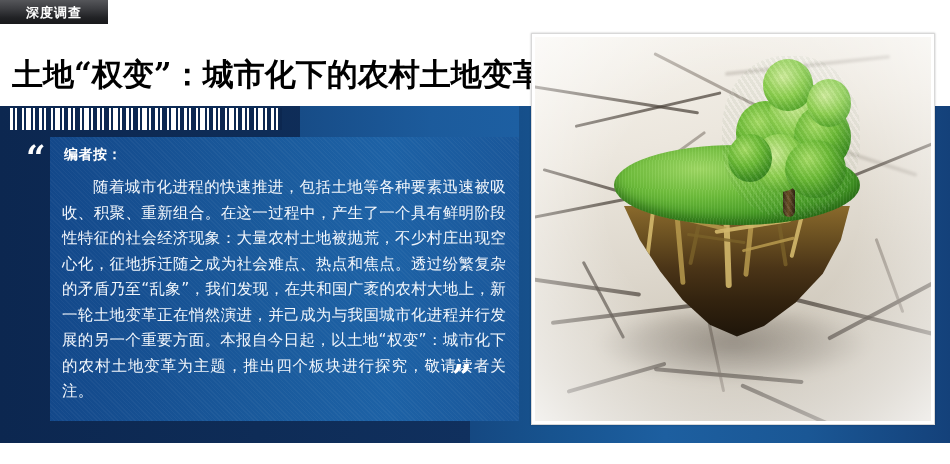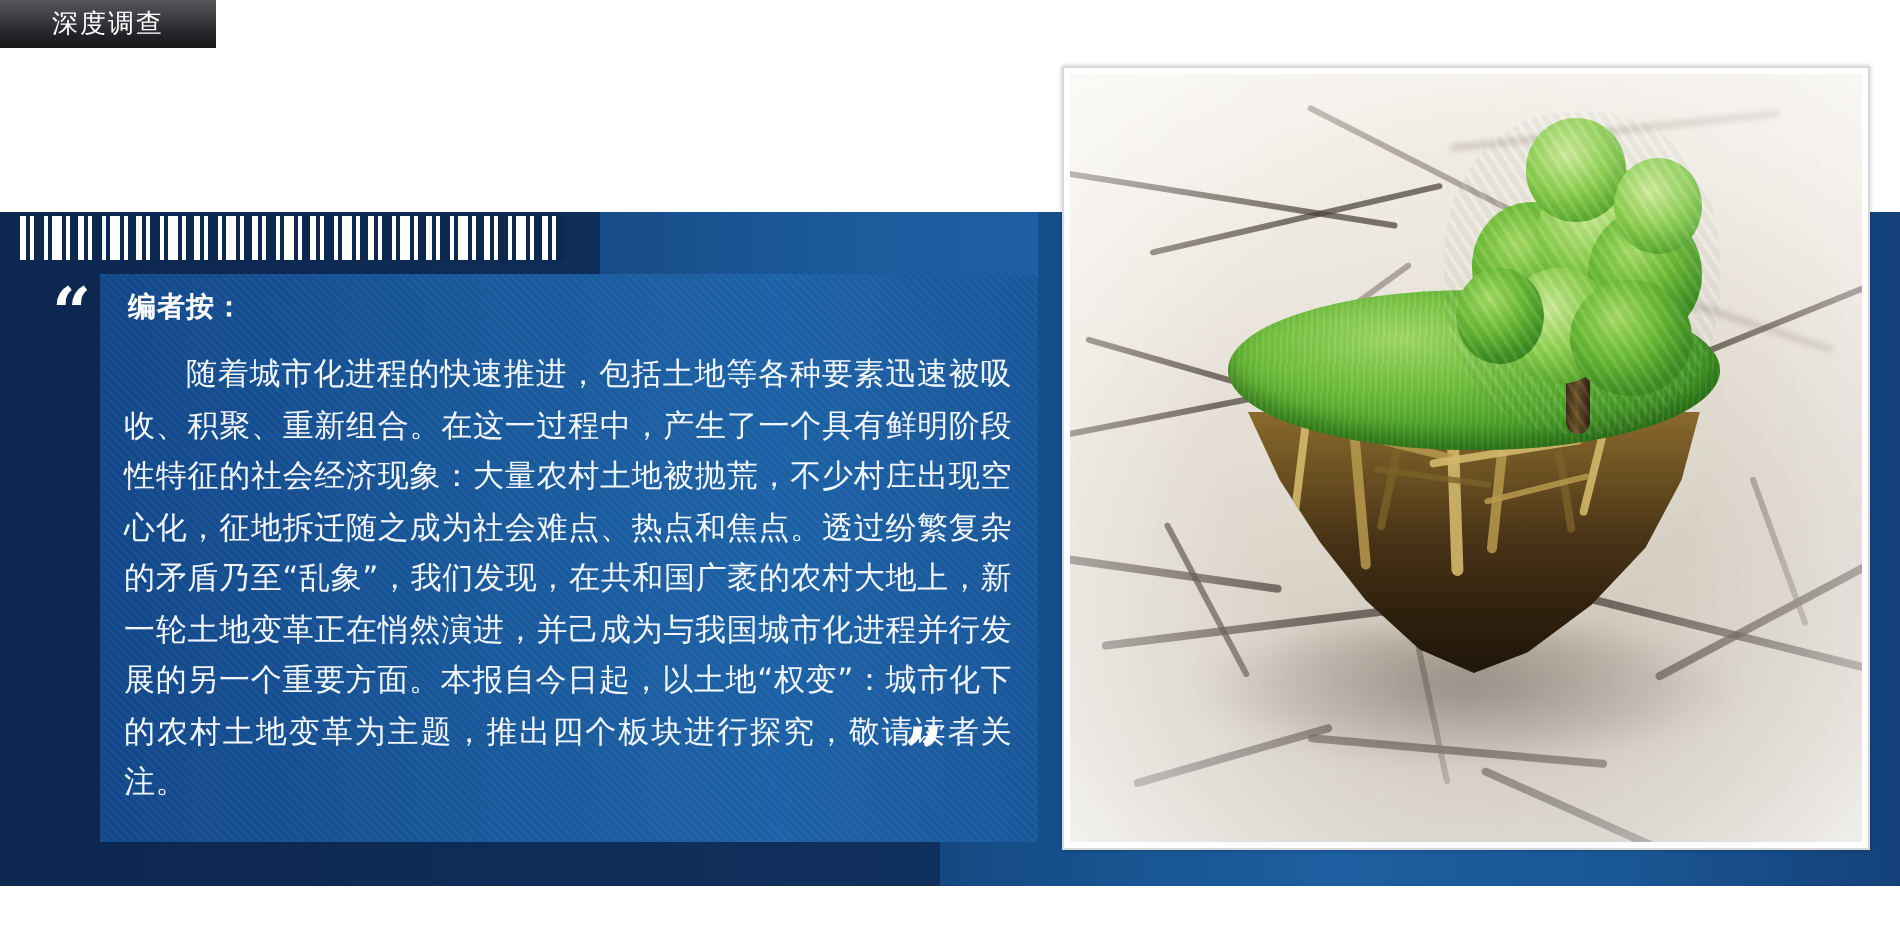--- a/index.html
+++ b/index.html
@@ -25,20 +25,21 @@
   .section-tab {
     position: absolute;
     left: 0;
     top: 0;
     width: 108px;
     height: 24px;
     background: linear-gradient(to bottom, #55565a 0%, #3a3b3f 40%, #202124 75%, #19191b 100%);
     display: flex;
     align-items: center;
     justify-content: center;
+    font-weight: bold;
   }
   .section-tab .tab-label {
     color: #ffffff;
     font-size: 13px;
     letter-spacing: 1px;
     font-family: "DejaVu Sans", sans-serif;
     line-height: 1;
   }
 
   
@@ -340,20 +341,21 @@
 </style>
 </head>
 <body>
 
 <div id="page">
 
   <div class="section-tab">
     <span class="tab-label">深度调查</span>
   </div>
 
+  <div class="headline">土地“权变”：城市化下的农村土地变革</div>
 
   <div class="blue-slab"></div>
   <div class="blue-slab-darkleft"></div>
 
   <div class="series-band"></div>
 
   <div class="barcode"></div>
 
   <div class="text-panel"></div>
 

